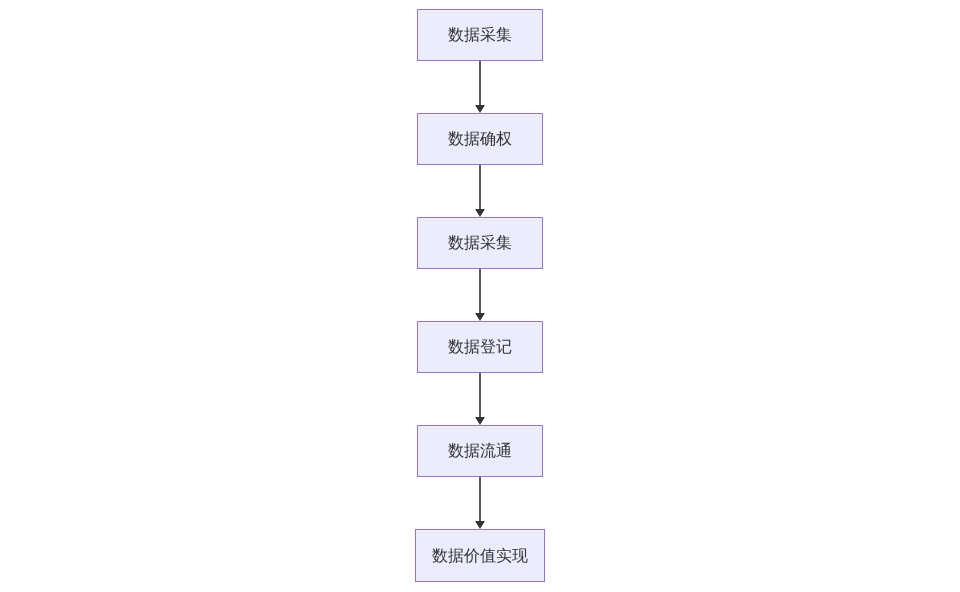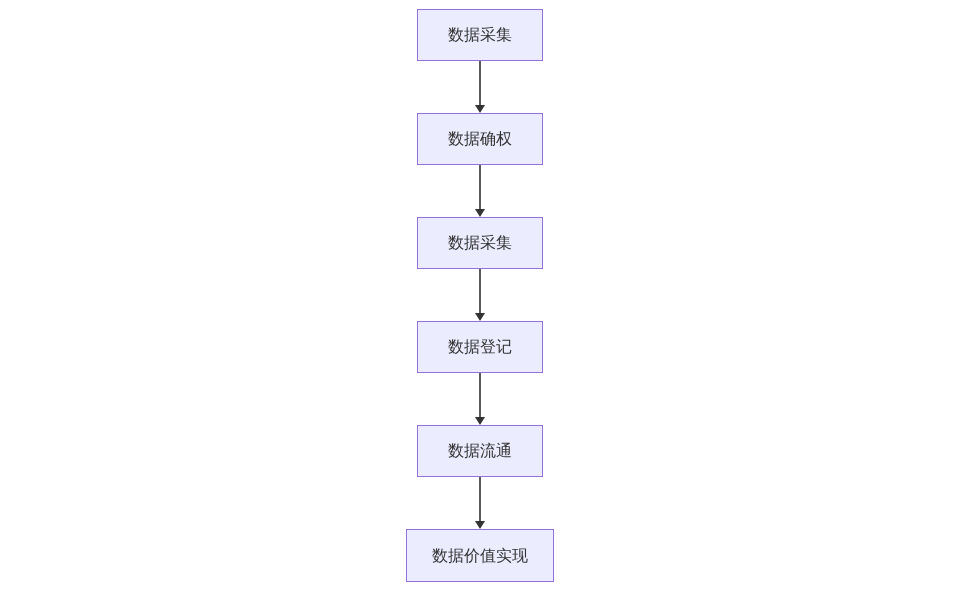--- a/index.html
+++ b/index.html
@@ -32,21 +32,21 @@
     display:flex;
     align-items:center;
     justify-content:center;
     color:var(--node-text);
     font-size:16px;
     line-height:1;
     white-space:nowrap;
     flex-shrink:0;
   }
   .flow-node.wide{
-    width:148px;
+    width:130px;
     height:53px;
   }
   .flow-arrow{
     height:52px;
     width:12px;
     display:flex;
     flex-direction:column;
     align-items:center;
     flex-shrink:0;
   }

